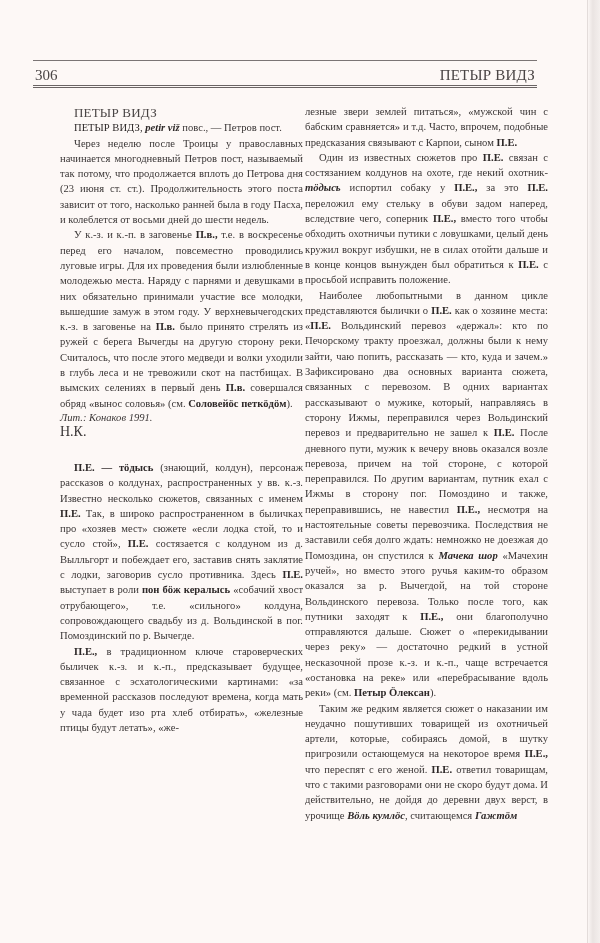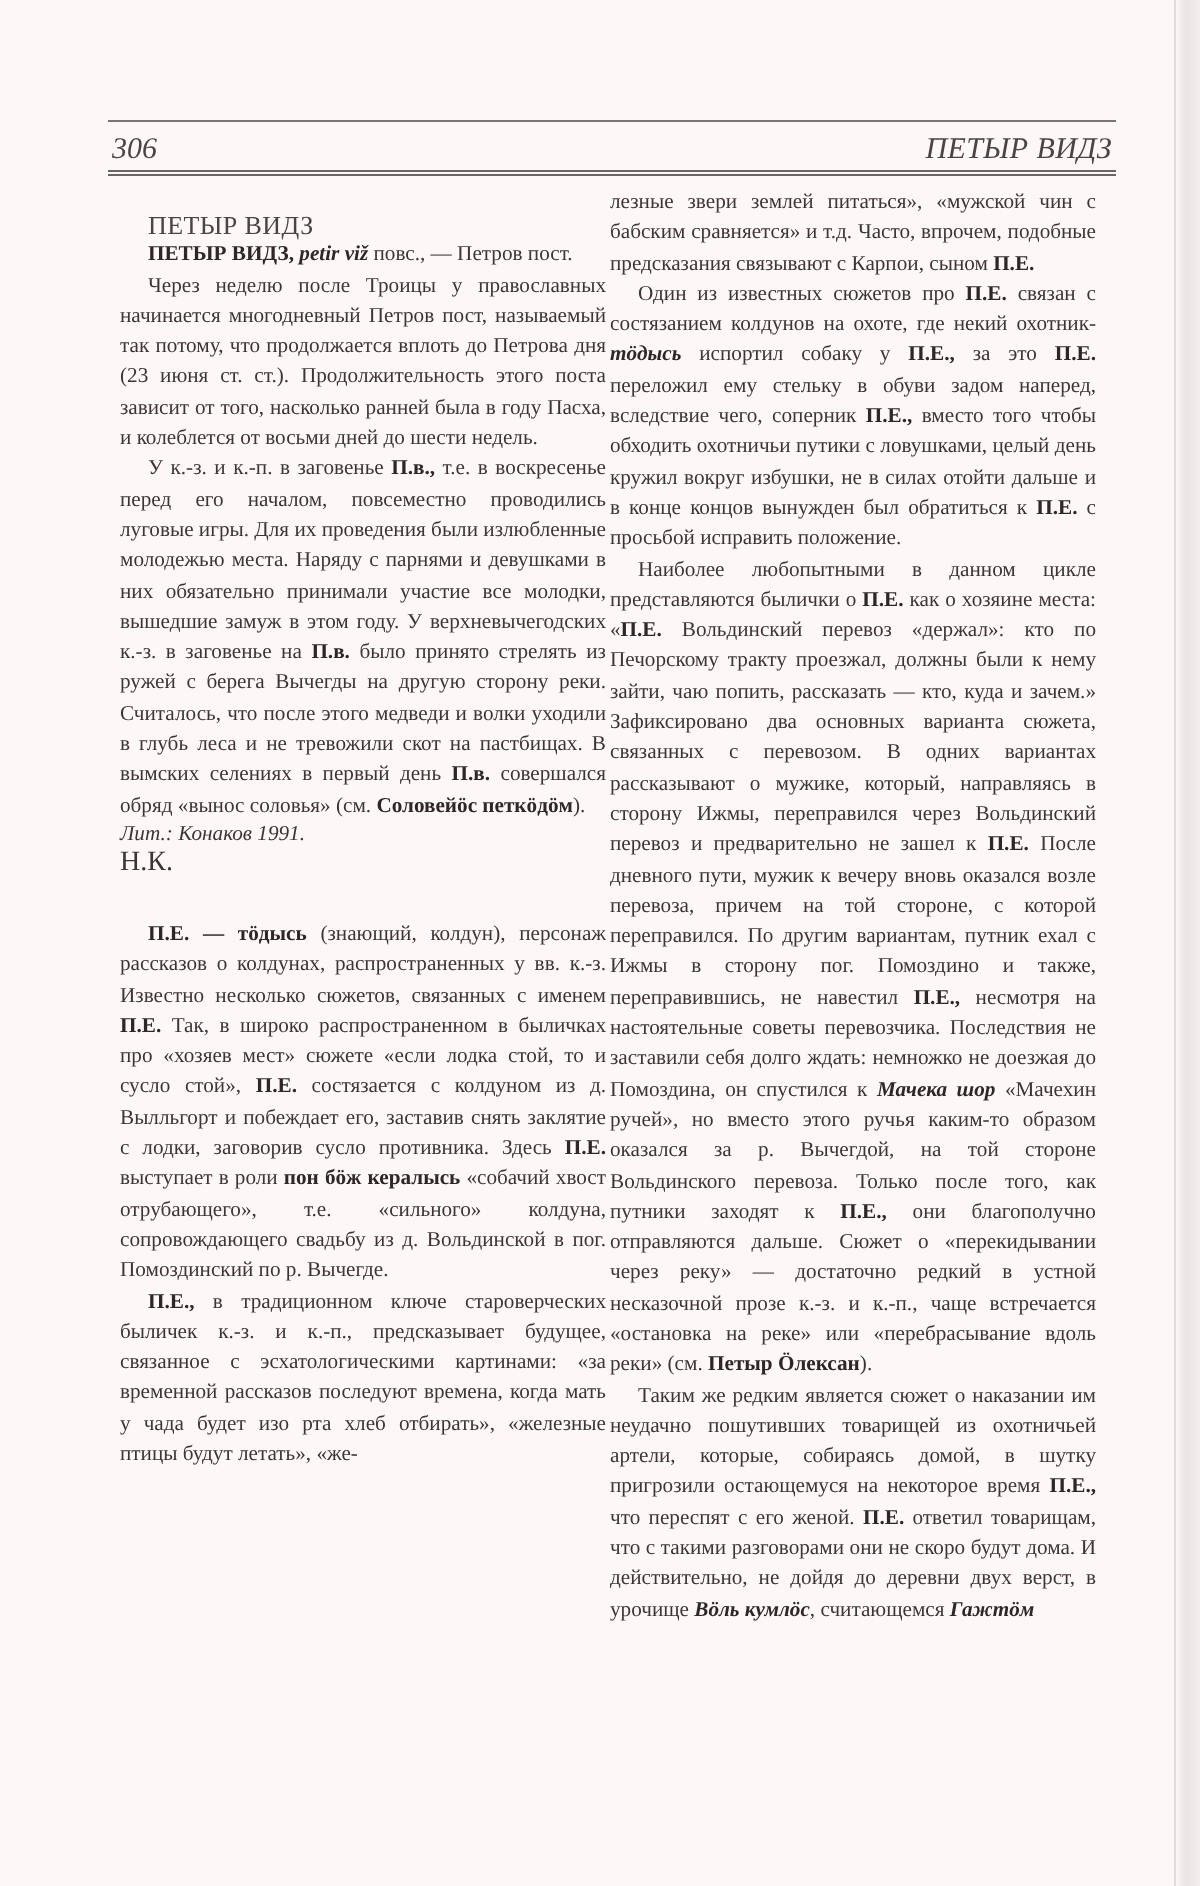--- a/index.html
+++ b/index.html
@@ -9,44 +9,43 @@
     position: relative; overflow: hidden;
     font-family: "Liberation Serif", "DejaVu Serif", serif;
     color: #3a3636;
   }
   .page-edge {
     position: absolute; top: 0; right: 0; width: 12px; height: 943px;
     background: linear-gradient(to right, #fbf6f4 0%, #eae4e2 40%, #f4efed 100%);
     border-left: 1px solid #e3dcda;
   }
   .header {
-    position: absolute; left: 54px; top: 60px; width: 504px; height: 28px;
+    position: absolute; left: 33px; top: 60px; width: 504px; height: 28px;
     border-top: 1px solid #7b7575;
     border-bottom: 3px double #6a6464;
     box-sizing: border-box;
-    font-style: italic;
   }
   .header .page-num {
     position: absolute; left: 2px; top: 6px; font-size: 15px; color: #4a4545;
   }
   .header .running-title {
     position: absolute; right: 2px; top: 6px; font-size: 15px; color: #4a4545; letter-spacing: 0.2px;
   }
   .col {
     position: absolute; top: 105px; width: 243px;
     font-size: 10.6px; line-height: 15.3px; text-align: justify; hyphens: manual;
   }
   .col.left { left: 60px; }
-  .col.right { left: 305px; top: 94px; }
+  .col.right { left: 305px; top: 104px; }
   .col p { margin: 0; text-indent: 14px; }
   .col p.noindent { text-indent: 0; }
   .section-title {
     font-size: 13px; margin: 0 0 8px 0; letter-spacing: 0.2px; color: #4a4545; text-indent: 0;
   }
-  .entry-head { font-weight: bold; color: #2d2828; }
+  .entry-head { font-weight: normal; color: #2d2828; }
   .b { font-weight: bold; color: #2d2828; }
   .bi { font-weight: bold; font-style: italic; color: #2d2828; }
   .lit {
     margin: 8px 0 0 20px; font-style: italic; font-size: 10.6px; line-height: 14px;
   }
   .lit .lit-label { font-weight: normal; }
   .author { margin: 0 0 0 26px; font-size: 14px; line-height: 13px; }
   .gap { height: 22px; }
 </style>
 </head>

